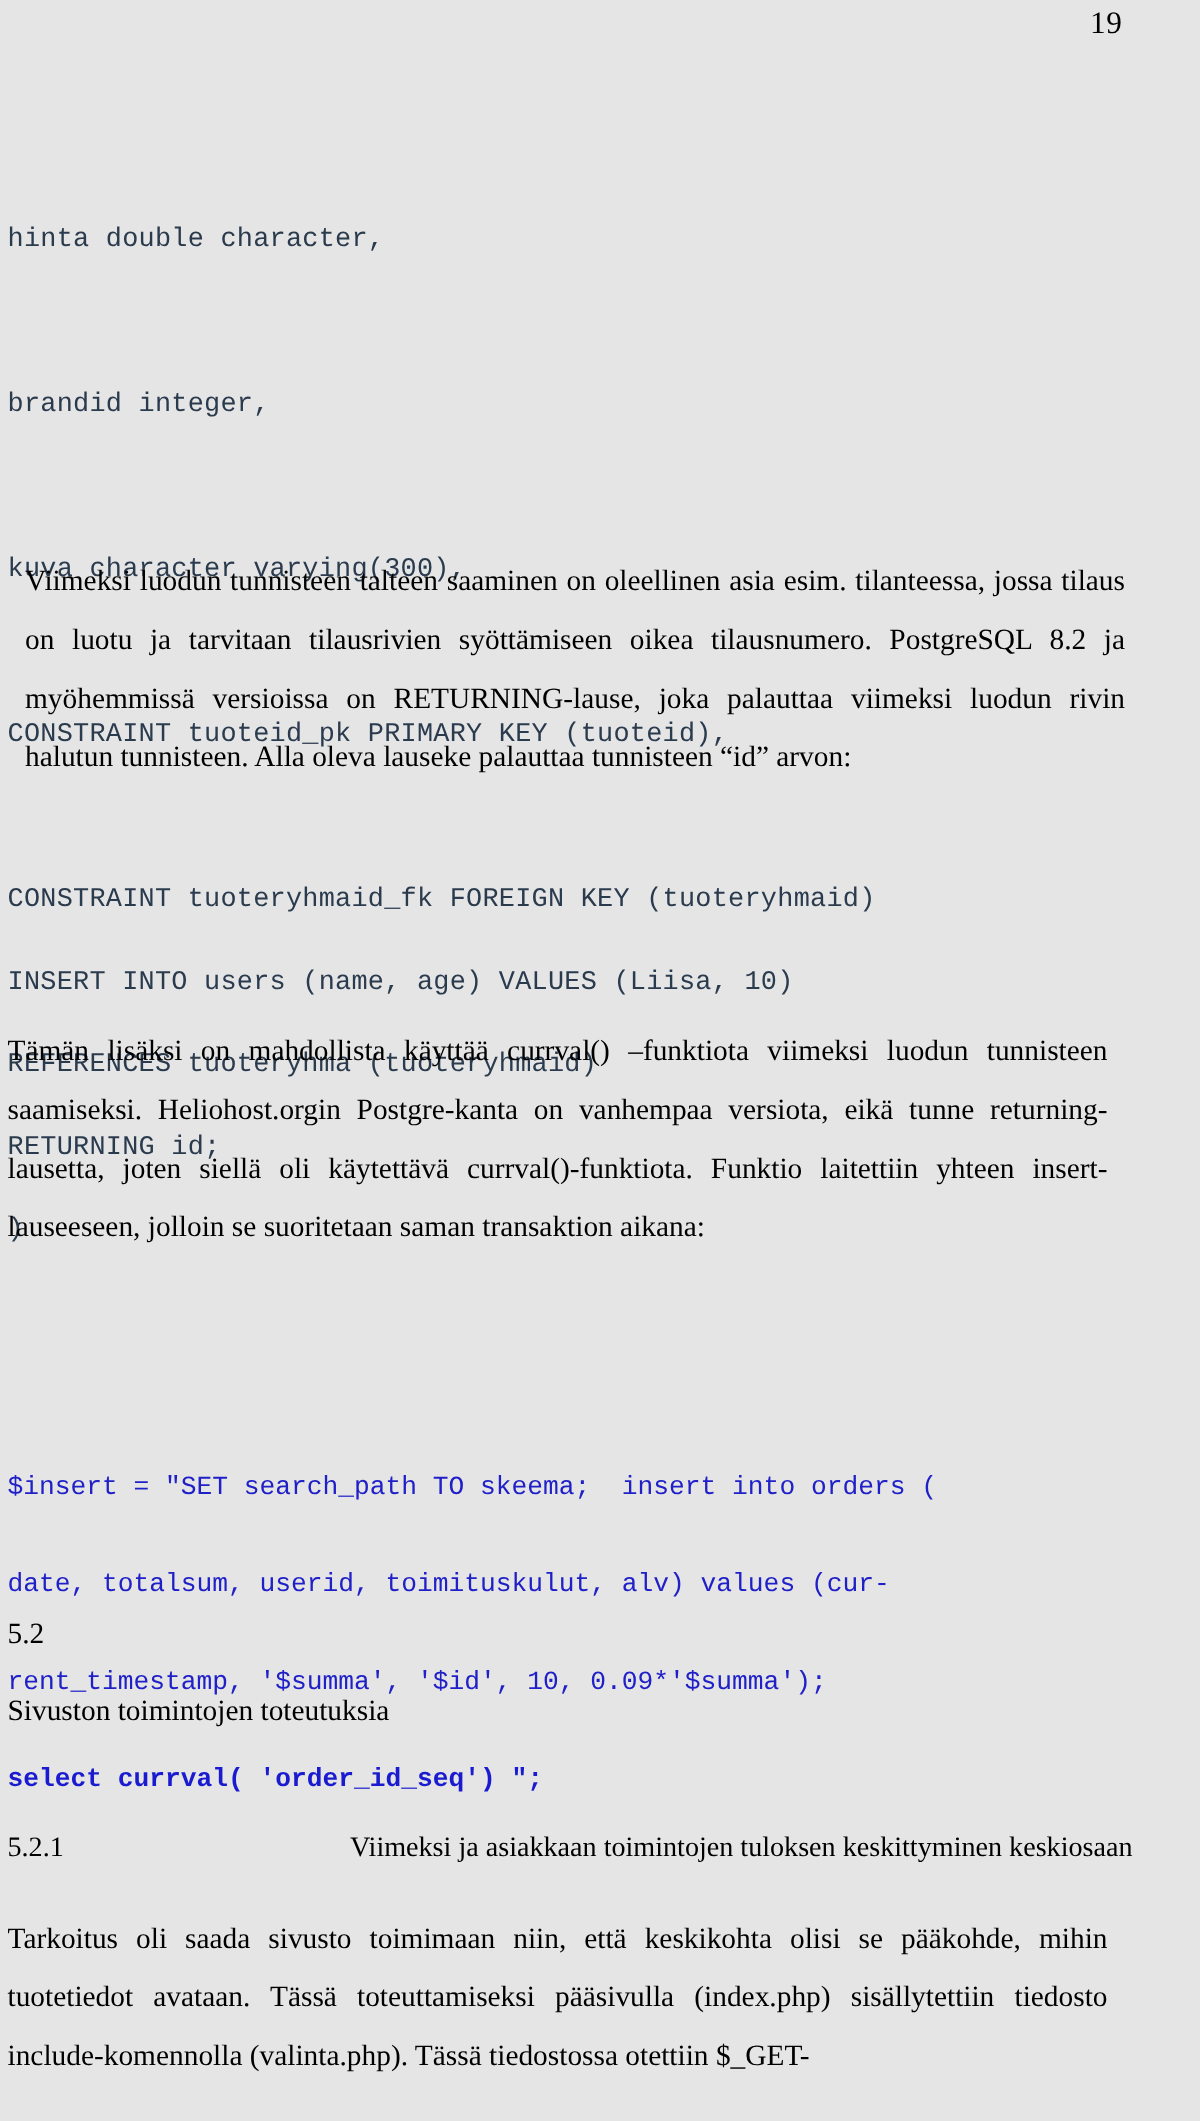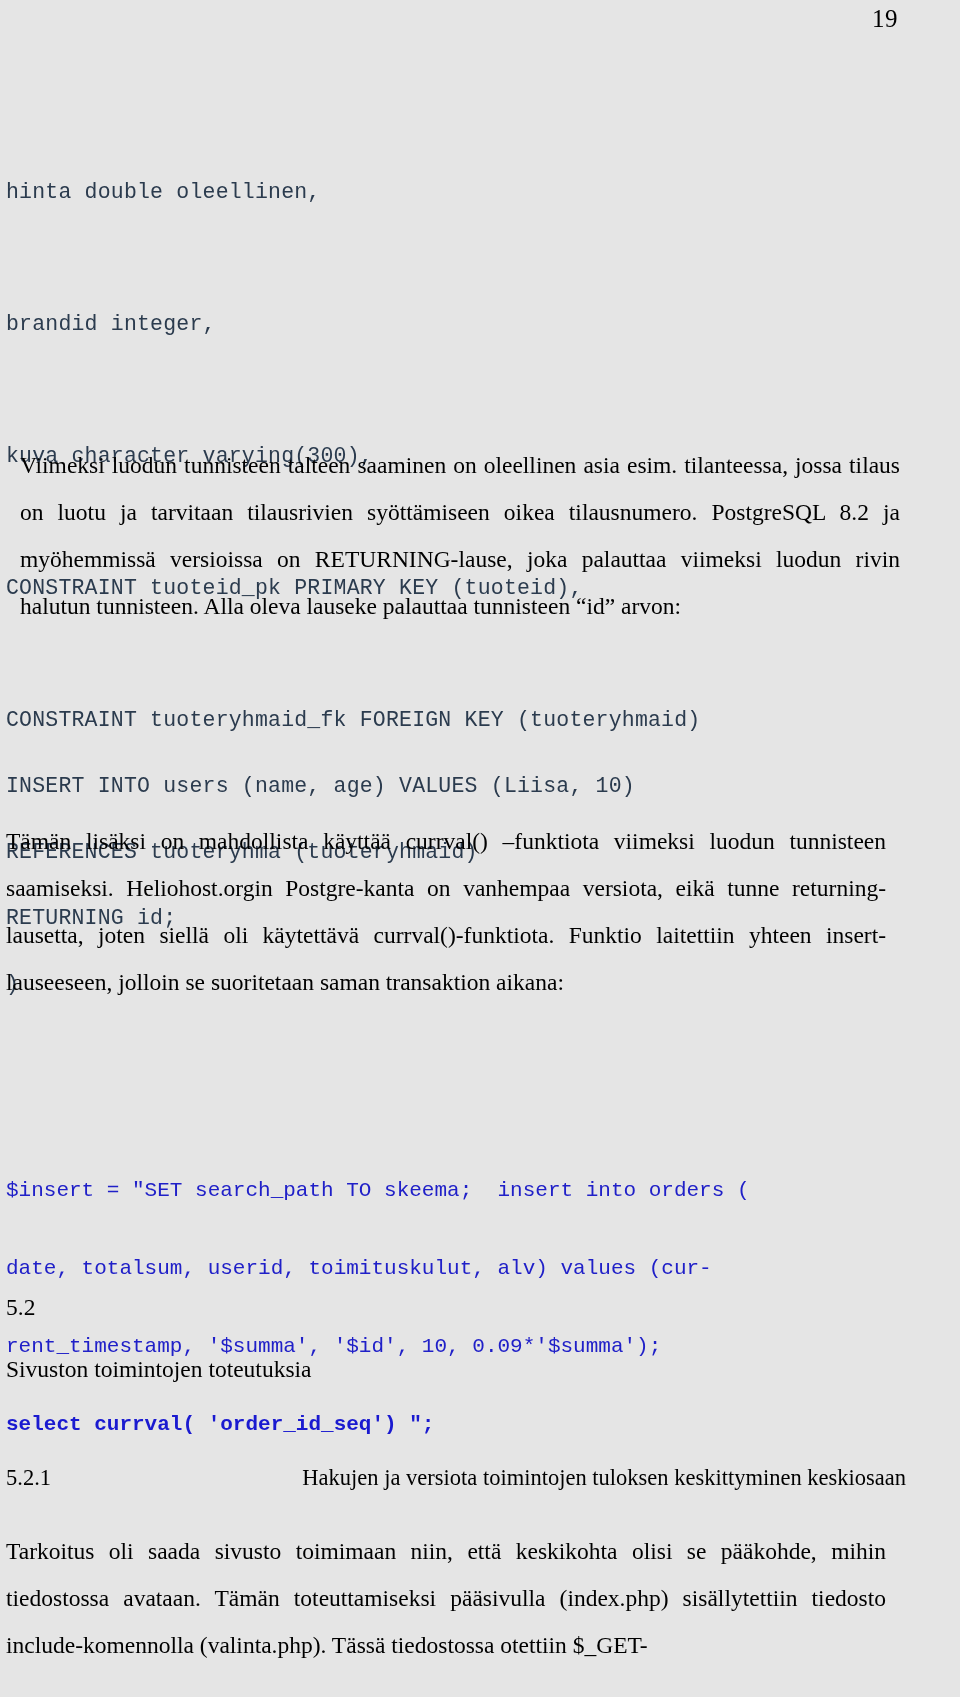--- a/index.html
+++ b/index.html
@@ -100,21 +100,21 @@
   #para3      { left: 6px;  top: 1528px; width: 880px; }
 </style>
 </head>
 <body>
 
 <div class="page">
 
   <div class="page-number">19</div>
 
   <div class="blk code-block code-ddl" id="ddl">
-    <span class="code-line">hinta double oleellinen,</span>
+    <span class="code-line">hinta double character,</span>
     <span class="code-line">brandid integer,</span>
     <span class="code-line">kuva character varying(300),</span>
     <span class="code-line">CONSTRAINT tuoteid_pk PRIMARY KEY (tuoteid),</span>
     <span class="code-line">CONSTRAINT tuoteryhmaid_fk FOREIGN KEY (tuoteryhmaid)</span>
     <span class="code-line">REFERENCES tuoteryhma (tuoteryhmaid)</span>
     <span class="code-line">)</span>
   </div>
 
   <p class="blk para" id="para1">Viimeksi luodun tunnisteen talteen saaminen on oleellinen asia esim. tilanteessa, jossa tilaus on luotu ja tarvitaan tilausrivien syöttämiseen oikea tilausnumero. PostgreSQL 8.2  ja myöhemmissä versioissa on RETURNING-lause, joka palauttaa viimeksi luodun rivin halutun tunnisteen. Alla oleva lauseke palauttaa tunnisteen “id” arvon:</p>
 
@@ -132,18 +132,18 @@
     <span class="code-line bold-line">select currval( 'order_id_seq') ";</span>
   </div>
 
   <div class="blk heading2" id="h52">
     <span class="num">5.2</span>
     <span class="txt">Sivuston toimintojen toteutuksia</span>
   </div>
 
   <div class="blk heading3" id="h521">
     <span class="num">5.2.1</span>
-    <span class="txt">Hakujen ja versiota toimintojen tuloksen keskittyminen keskiosaan</span>
+    <span class="txt">Viimeksi ja asiakkaan toimintojen tuloksen keskittyminen keskiosaan</span>
   </div>
 
-  <p class="blk para" id="para3">Tarkoitus oli saada sivusto toimimaan niin, että keskikohta olisi se pääkohde, mihin tiedostossa avataan. Tämän toteuttamiseksi pääsivulla (index.php) sisällytettiin tiedosto include-komennolla (valinta.php). Tässä tiedostossa otettiin $_GET-</p>
+  <p class="blk para" id="para3">Tarkoitus oli saada sivusto toimimaan niin, että keskikohta olisi se pääkohde, mihin tuotetiedot avataan. Tässä toteuttamiseksi pääsivulla (index.php) sisällytettiin tiedosto include-komennolla (valinta.php). Tässä tiedostossa otettiin $_GET-</p>
 
 </div>
 
 </body></html>

